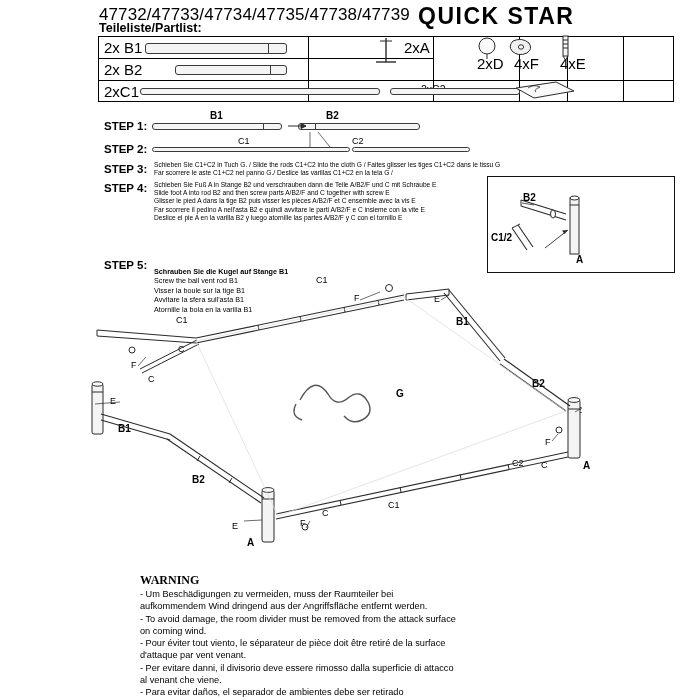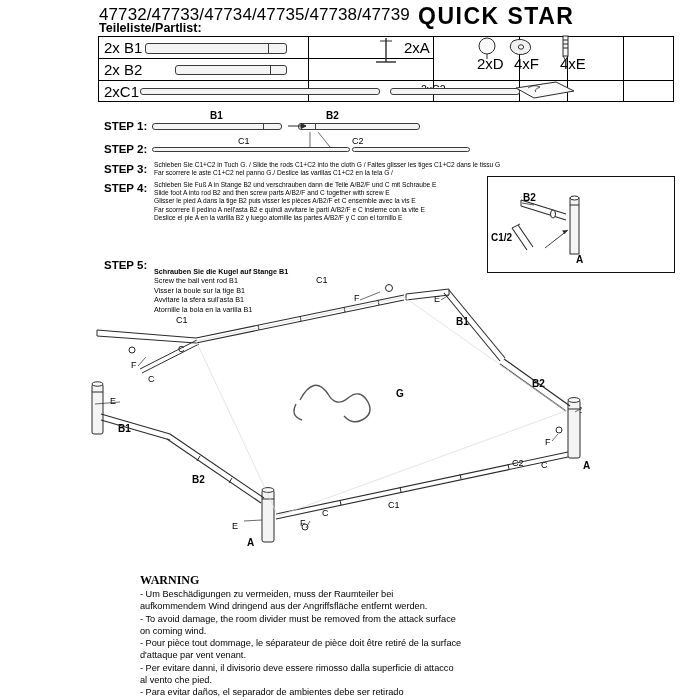--- a/index.html
+++ b/index.html
@@ -243,24 +243,24 @@
   <div class="lbl" style="left:148px; top:374px;">C</div>
   <div class="lbl" style="left:541px; top:460px;">C</div>
   <div class="lbl" style="left:322px; top:508px;">C</div>
 
   <div class="warn-title">WARNING</div>
   <div class="warn-body">
     <div>- Um Beschädigungen zu vermeiden, muss der Raumteiler bei</div>
     <div>aufkommendem Wind dringend aus der Angriffsfläche entfernt werden.</div>
     <div>- To avoid damage, the room divider must be removed from the attack surface</div>
     <div>on coming wind.</div>
-    <div>- Pour pièce tout dommage, le séparateur de pièce doit être retiré de la surface</div>
+    <div>- Pour éviter tout viento, le séparateur de pièce doit être retiré de la surface</div>
     <div>d'attaque par vent venant.</div>
     <div>- Per evitare danni, il divisorio deve essere rimosso dalla superficie di attacco</div>
-    <div>al vento che pied.</div>
+    <div>al venant che viene.</div>
     <div>- Para evitar daños, el separador de ambientes debe ser retirado</div>
     <div>de la superficie de ataque cuando llegue el viento.</div>
   </div>
 
   <svg class="svg-layer" viewBox="0 0 700 700">
     <g stroke="#2b2b2b" fill="none" stroke-width="1">
 
       <g>
         <line x1="386" y1="38" x2="386" y2="62" stroke-width="1.4"></line>
         <line x1="376" y1="62" x2="396" y2="62" stroke-width="1.4"></line>

